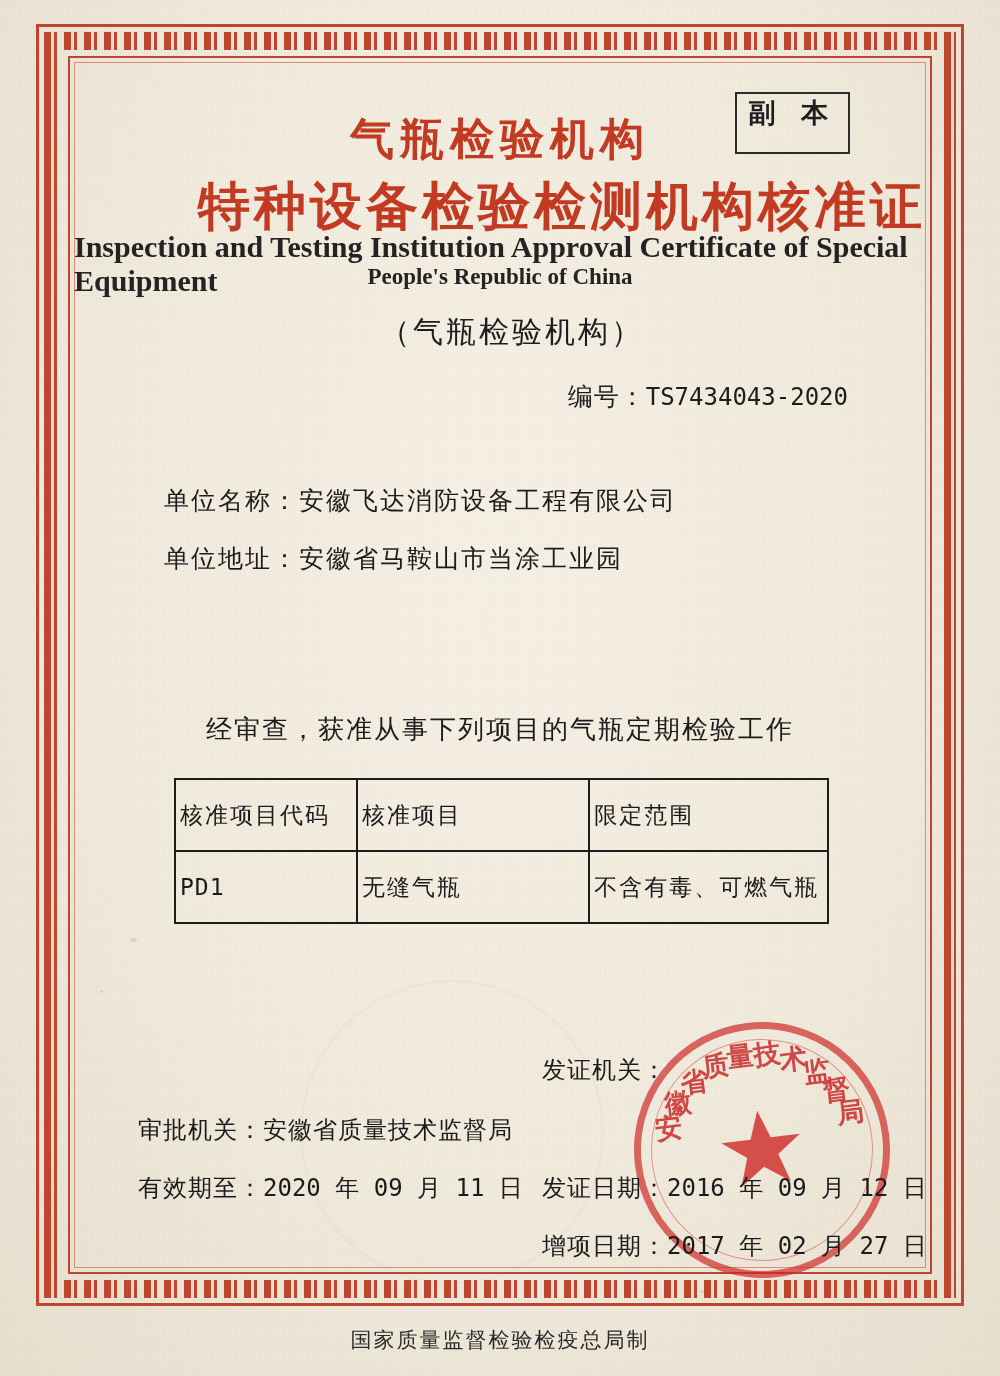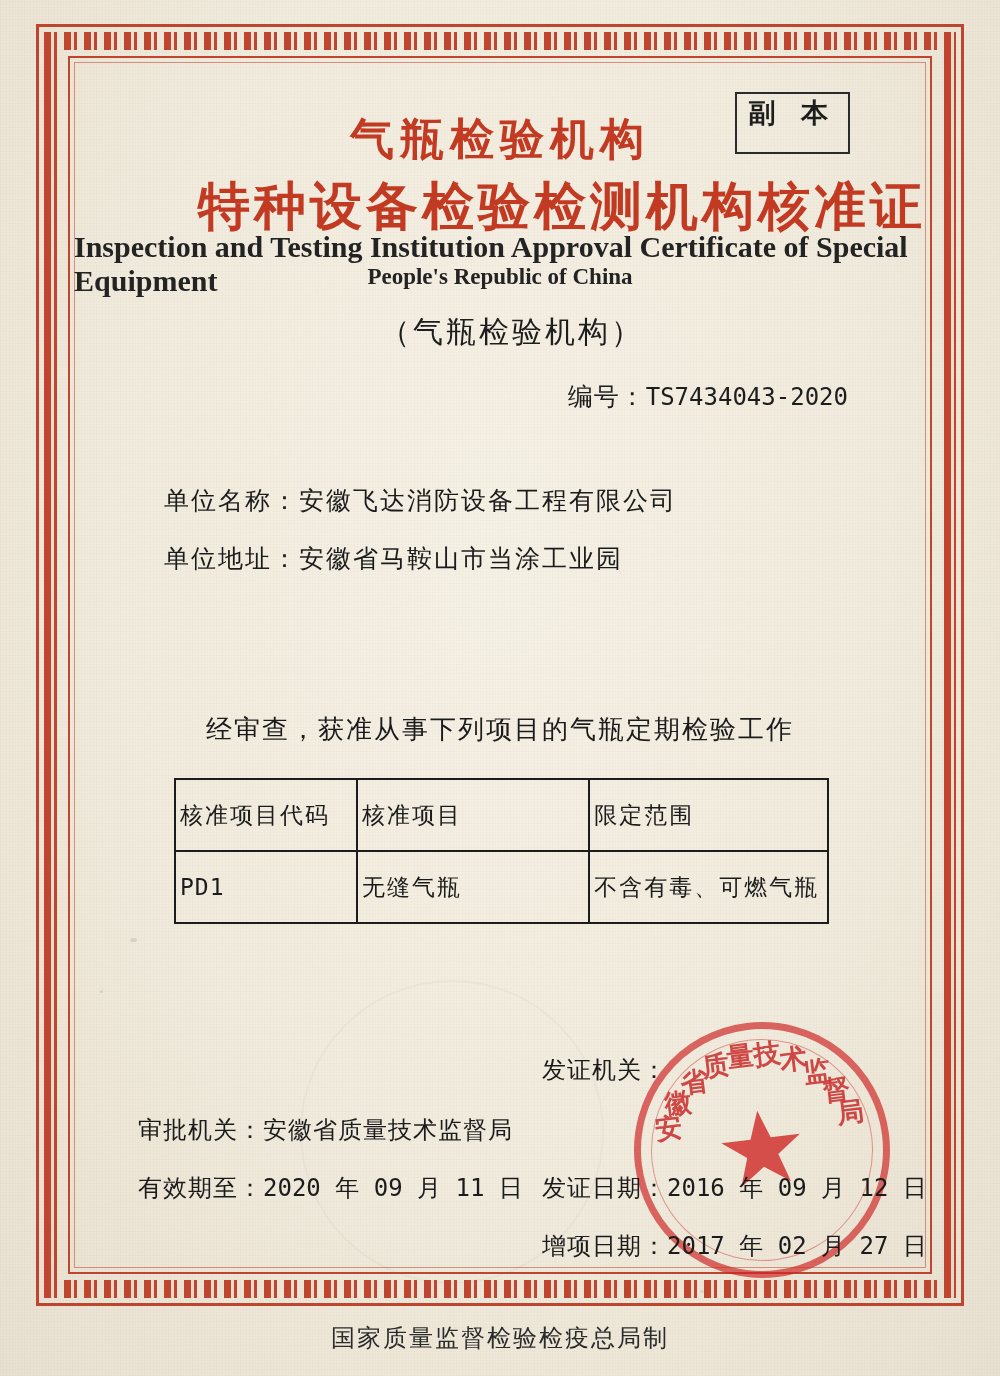--- a/index.html
+++ b/index.html
@@ -286,21 +286,21 @@
     text-align: center;
     line-height: 30px;
     font-family: "DejaVu Sans", sans-serif;
   }
 
   .issuer {
     position: absolute;
     left: 0; right: 0;
     bottom: 22px;
     text-align: center;
-    font-size: 24px;
+    font-size: 21px;
     color: #2a2a2a;
     letter-spacing: 2px;
     font-family: "DejaVu Sans", sans-serif;
   }
 
   
   .speckle {
     position: absolute;
     background: rgba(120,110,95,0.18);
     border-radius: 50%;

